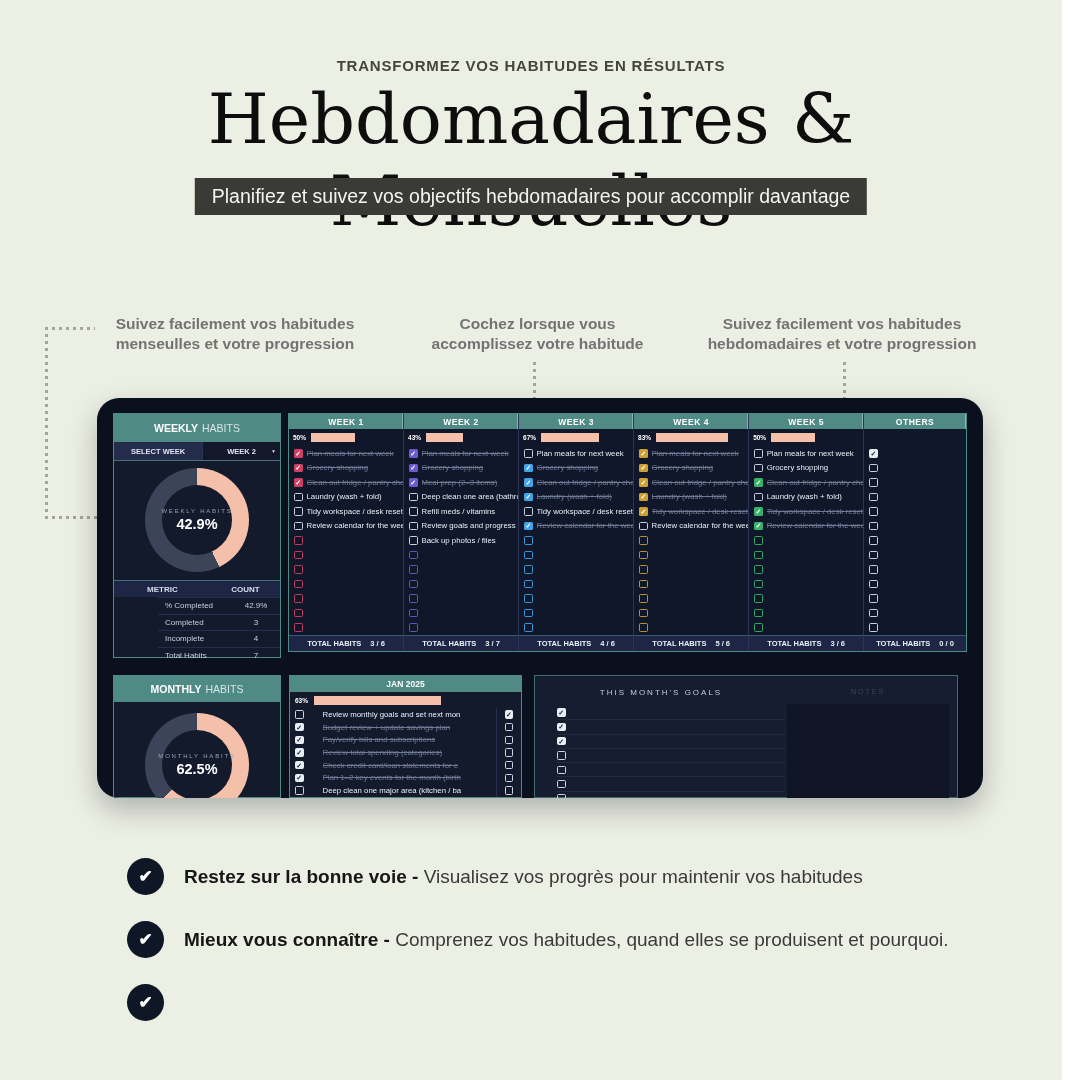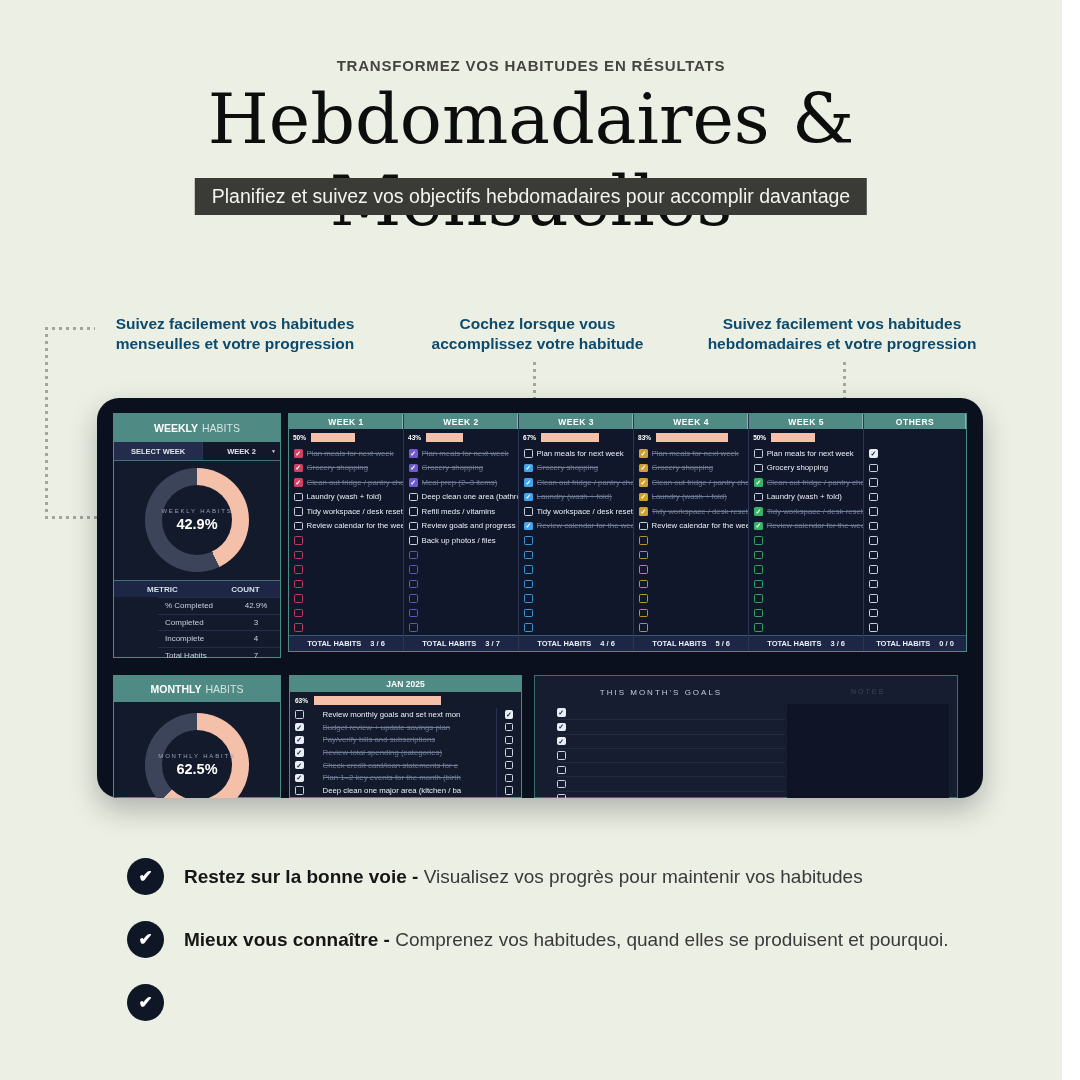--- a/index.html
+++ b/index.html
@@ -9,21 +9,21 @@
   
   .kicker{position:absolute;top:57px;left:0;width:100%;text-align:center;
           font-size:15px;font-weight:600;letter-spacing:.8px;color:#44453f;}
   .title{position:absolute;top:78px;left:0;width:100%;text-align:center;
          font-family:"DejaVu Serif",serif;font-size:70px;font-weight:500;color:#0d0d0d;}
   .badge{position:absolute;top:178px;left:50%;transform:translateX(-50%);
          background:#3a3a37;color:#f3f3ef;font-size:19.5px;padding:7px 17px;white-space:nowrap;}
 
   
   .ann{position:absolute;text-align:center;font-size:15.5px;font-weight:700;
-       color:#0c4a6e;line-height:1.32;}
+       color:#737373;line-height:1.32;}
   .ann-left{left:85px;top:314px;width:300px;}
   .ann-mid{left:410px;top:314px;width:255px;}
   .ann-right{left:682px;top:314px;width:320px;}
   .dot-h{position:absolute;height:3px;
          background-image:repeating-linear-gradient(to right,#a5a59d 0 3px,transparent 3px 7px);}
   .dot-v{position:absolute;width:3px;
          background-image:repeating-linear-gradient(to bottom,#a5a59d 0 3px,transparent 3px 7px);}
   .conn-dot{position:absolute;width:15px;height:15px;border-radius:50%;background:#9aa1a6;}
 
   

